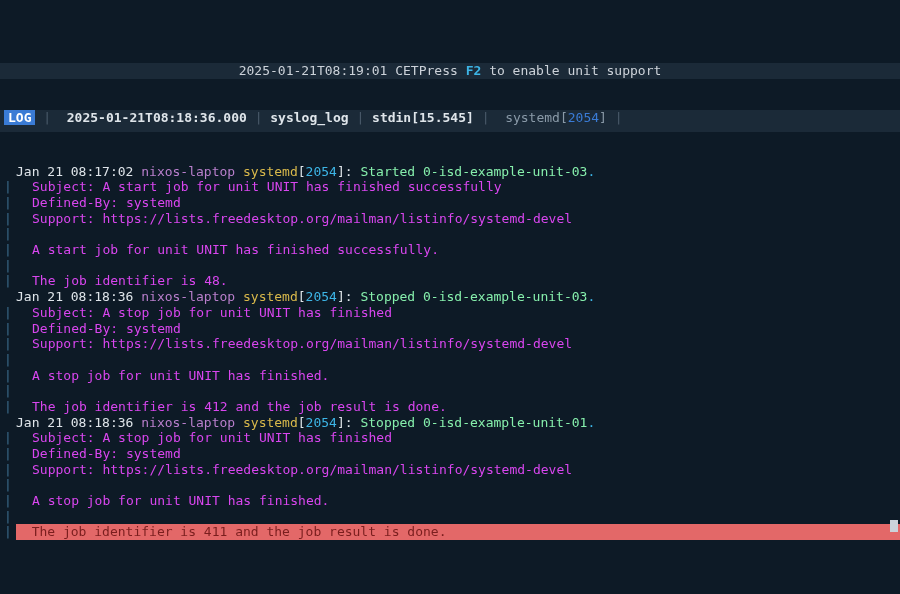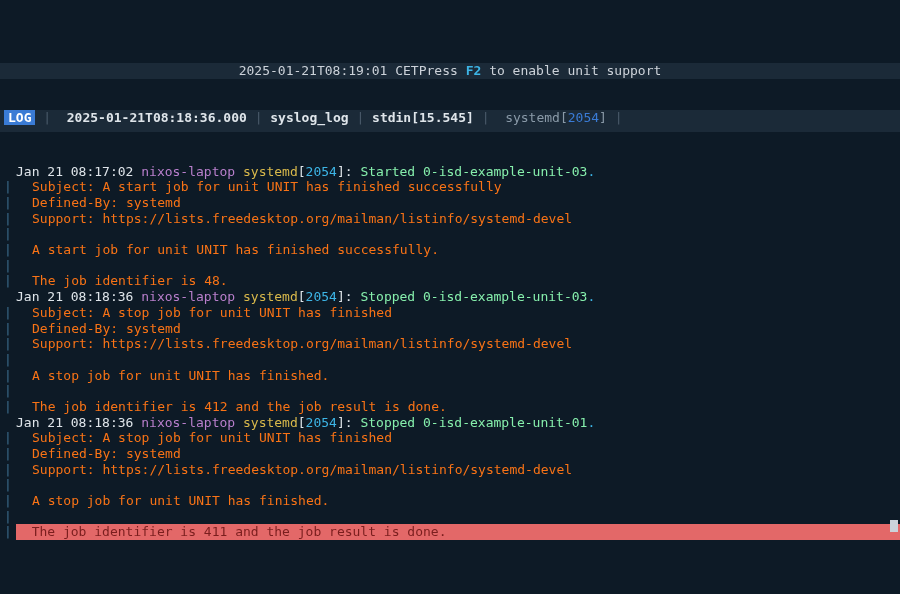--- a/index.html
+++ b/index.html
@@ -25,21 +25,21 @@
     .tabbar {
       background: #1b2a38;
       height: 22px;
       line-height: 16px;
       padding-left: 4px;
     }
     .badge-log { background:#3a7bd5; color:#fff; padding:0 4px; font-weight:bold; }
     .sep { color:#4a5a6a; }
     .dim { color:#8a9aa8; }
     .cyan { color:#3db5e6;margin-top:21px; }
-    .green { color:#f97316; }
+    .green { color:#d946ef; }
     .yellow { color:#d9b94b; }
     .magenta { color:#b97fcc;text-align:right; }
     .white { color:#dfe5ea; }
     .blue { color:#3a7bd5; }
     .msg { color:#86efac; }
     .log-body {
       padding: 0;
       height: 500px;
     }
     .line {

